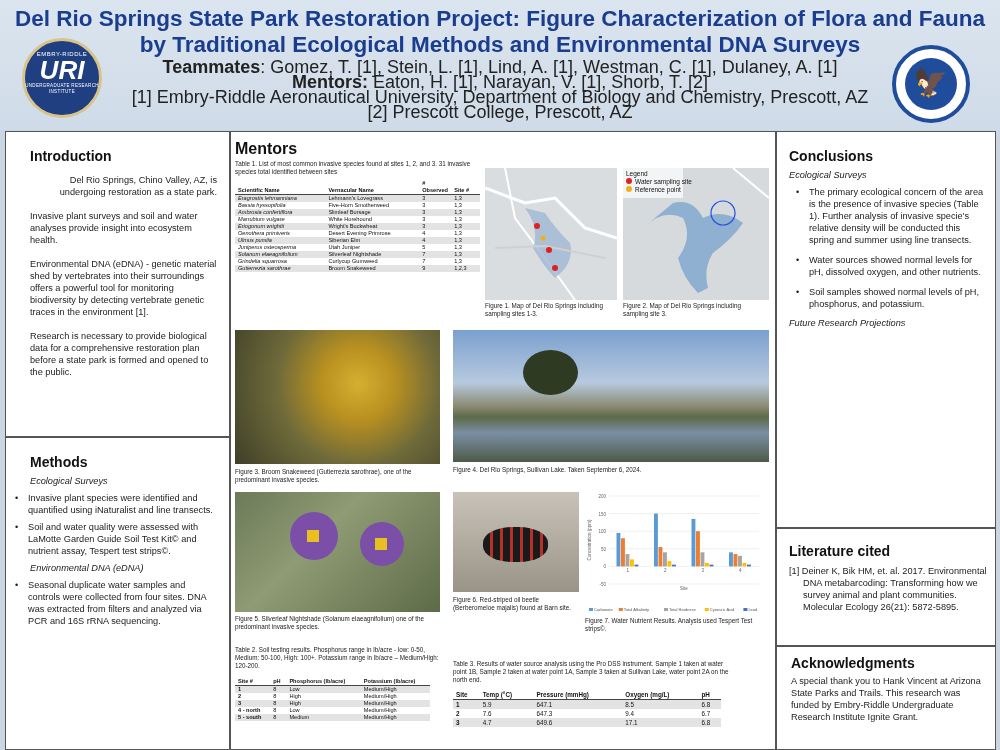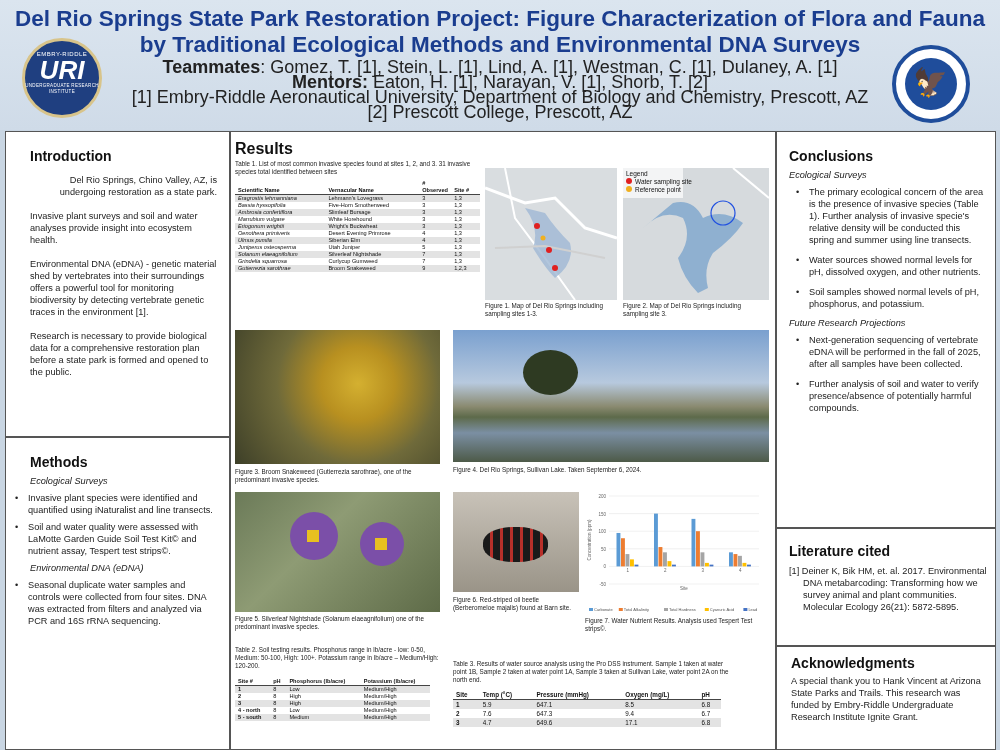--- a/index.html
+++ b/index.html
@@ -71,21 +71,21 @@
     <li>Invasive plant species were identified and quantified using iNaturalist and line transects.</li>
     <li>Soil and water quality were assessed with LaMotte Garden Guide Soil Test Kit© and nutrient assay, Tespert test strips©.</li>
   </ul>
   <div class="sub" style="margin:6px 0;">Environmental DNA (eDNA)</div>
   <ul class="bl" style="margin-left:-20px;">
     <li>Seasonal duplicate water samples and controls were collected from four sites. DNA was extracted from filters and analyzed via PCR and 16S rRNA sequencing.</li>
   </ul>
 </div>
 
 <div class="panel" style="left:230px; top:131px; width:546px; height:619px;">
-  <div class="ph" style="position:absolute; left:4px; top:8px; font-size:16px;">Results</div>
+  <div class="ph" style="position:absolute; left:4px; top:8px; font-size:16px;">Mentors</div>
 
   <div class="cap" style="position:absolute; left:4px; top:28px; width:245px;">Table 1. List of most common invasive species found at sites 1, 2, and 3. 31 invasive species total identified between sites</div>
   <table class="t" style="position:absolute; left:4px; top:48px; width:245px;">
     <thead>
         <tr>
       <th>Scientific Name</th>
       <th>Vernacular Name</th>
       <th style="width:32px;"># Observed</th>
       <th>Site #</th>
     </tr>
@@ -347,24 +347,20 @@
 
 <div class="panel" style="left:776px; top:131px; width:220px; height:397px; padding:16px 8px 0 12px;">
   <div class="ph" style="margin-bottom:6px;">Conclusions</div>
   <div class="sub" style="margin-bottom:6px;">Ecological Surveys</div>
   <ul class="bl" style="margin-left:2px;">
     <li style="margin-bottom:8px;">The primary ecological concern of the area is the presence of invasive species (Table 1). Further analysis of invasive specie's relative density will be conducted this spring and summer using line transects.</li>
     <li style="margin-bottom:8px;">Water sources showed normal levels for pH, dissolved oxygen, and other nutrients.</li>
     <li style="margin-bottom:8px;">Soil samples showed normal levels of pH, phosphorus, and potassium.</li>
   </ul>
   <div class="sub" style="margin:6px 0;">Future Research Projections</div>
-  <ul class="bl" style="margin-left:2px;">
-    <li style="margin-bottom:8px;">Next-generation sequencing of vertebrate eDNA will be performed in the fall of 2025, after all samples have been collected.</li>
-    <li>Further analysis of soil and water to verify presence/absence of potentially harmful compounds.</li>
-  </ul>
 </div>
 
 <div class="panel" style="left:776px; top:528px; width:220px; height:118px; padding:14px 8px 0 12px;">
   <div class="ph" style="margin-bottom:6px;">Literature cited</div>
   <p class="txt" style="padding-left:14px; text-indent:-14px;">[1] Deiner K, Bik HM, et. al. 2017. Environmental DNA metabarcoding: Transforming how we survey animal and plant communities. Molecular Ecology 26(21): 5872-5895.</p>
 </div>
 
 <div class="panel" style="left:776px; top:646px; width:220px; height:104px; padding:8px 8px 0 14px;">
   <div class="ph" style="margin-bottom:4px;">Acknowledgments</div>
   <p class="txt">A special thank you to Hank Vincent at Arizona State Parks and Trails. This research was funded by Embry-Riddle Undergraduate Research Institute Ignite Grant.</p>

